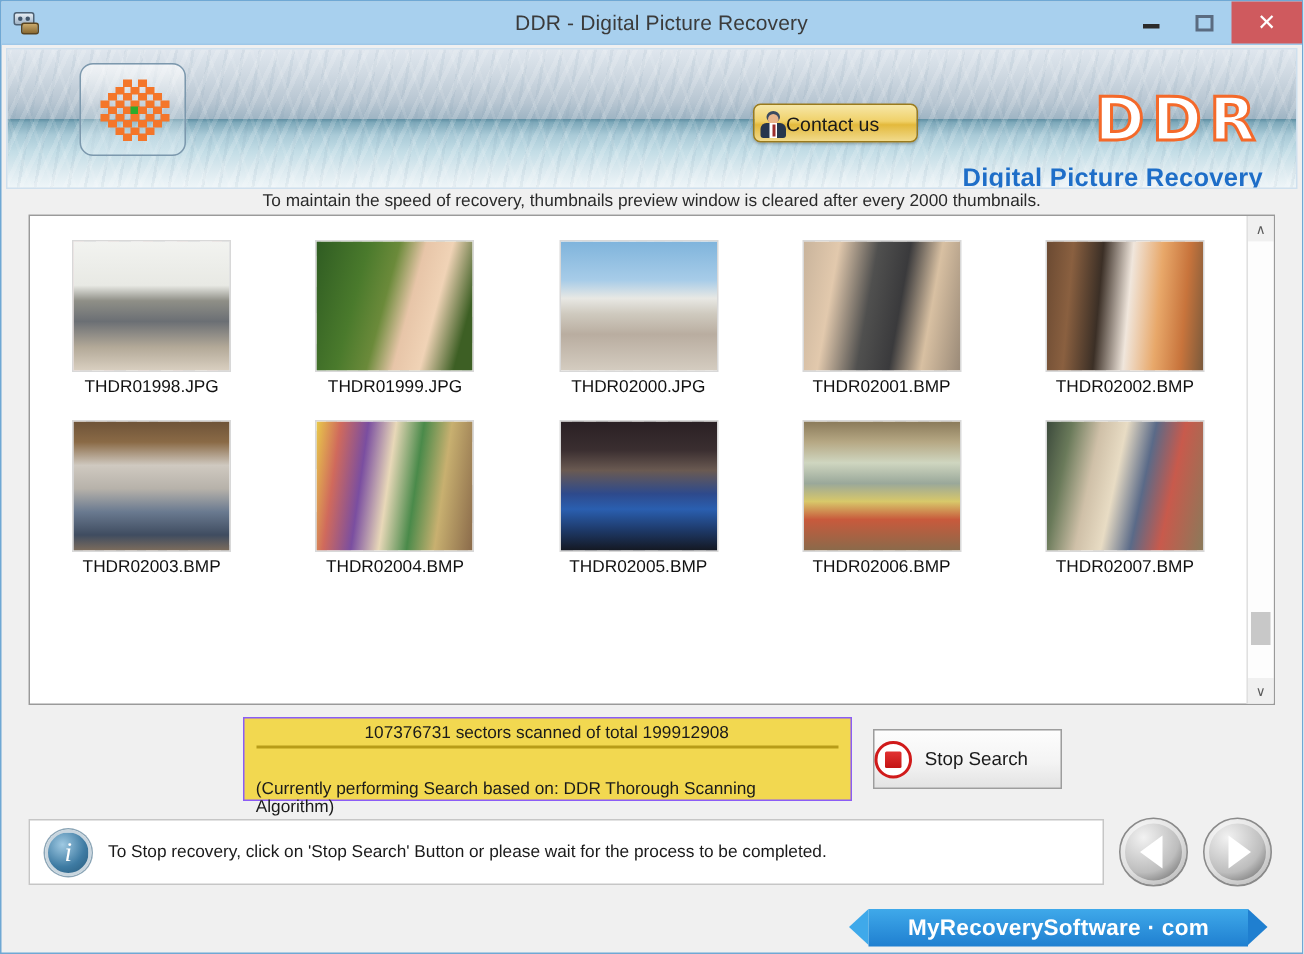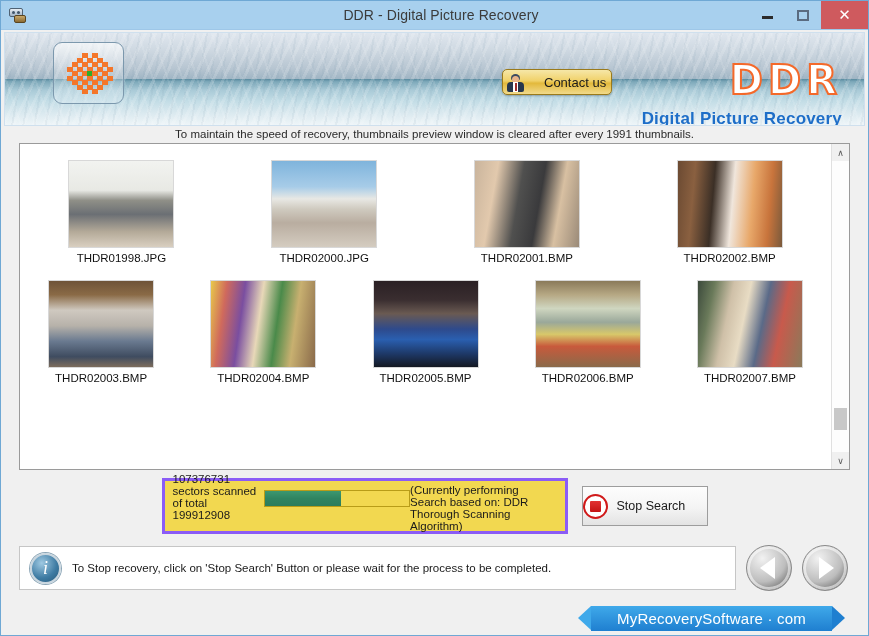--- a/index.html
+++ b/index.html
@@ -107,21 +107,21 @@
   .checker i {
     position: absolute; width: 6px; height: 5px; background: #f4762a; display: block;
   }
   .checker i.g { background: #2cab2c; }
 
   .contact-btn {
     position: absolute; left: 497px; top: 36px;
     width: 110px; height: 26px;
     background: linear-gradient(to bottom, #f6e7a8 0%, #f0d169 45%, #e3b93c 55%, #f1da8b 100%);
     border: 1px solid #9a7a1c; border-radius: 5px;
-    display: flex; align-items: center; gap: 20px; padding-left: 4px;
+    display: flex; align-items: center; gap: 0; padding-left: 4px;
     box-shadow: 0 1px 2px rgba(0,0,0,0.25);
   }
   .contact-btn .person {
     position: relative; width: 17px; height: 19px; flex: 0 0 17px;
   }
   .contact-btn .person .head {
     position: absolute; left: 4px; top: 1px; width: 9px; height: 8px;
     border-radius: 50%; background: #3a4a60;
   }
   .contact-btn .person .face {
@@ -218,23 +218,23 @@
   .progress-row {
     flex: 0 0 62px;
     display: flex; align-items: center; justify-content: center;
     gap: 14px;
     position: relative;
     margin-top: 5px;
   }
   .progress-box {
     width: 406px; height: 56px;
     background: #f2d850;
-    border: 3px solid #8b5cf6;
+    border: 1px solid #8b5cf6;
     padding: 4px 8px 22px 8px;
-    display: flex; flex-direction: row; align-items: center;
+    display: flex; flex-direction: column; align-items: center;
   }
   .progress-label { font-size: 11.5px; color: #1a1a1a; }
   .pbar {
     width: 100%; height: 17px; margin-top: 2px;
     background: #f2d850; border: 1px solid #b89c18;
     position: relative; overflow: hidden;
   }
   .pbar-fill {
     position: absolute; left: 0; top: 0; bottom: 0;
     background: linear-gradient(to bottom, #3c9770, #2f8461 50%, #2c7d5c);
@@ -309,21 +309,21 @@
   
   .brandbar {
     flex: 1 1 auto;
     position: relative;
   }
   .brandbar .ribbon {
     position: absolute; right: 36px; bottom: 4px;
     height: 25px; padding: 0 26px;
     background: linear-gradient(to bottom, #3fa9ea, #1f7fd0);
     display: flex; align-items: center;
-    color: #ffffff; font-size: 15px; font-weight: normal;
+    color: #ffffff; font-size: 15px; font-weight: bold;
     letter-spacing: .2px;
   }
   .brandbar .ribbon:before,
   .brandbar .ribbon:after {
     content: ''; position: absolute; top: 0;
     border-top: 12.5px solid transparent;
     border-bottom: 12.5px solid transparent;
   }
   .brandbar .ribbon:before { left: -13px; border-right: 13px solid #3fa9ea; }
   .brandbar .ribbon:after  { right: -13px; border-left: 13px solid #1f7fd0; }
@@ -402,30 +402,36 @@
           <span class="shirt"></span>
           <span class="tie"></span>
       </span>
       <span class="label">Contact us</span>
     </div>
 
     <div class="brand-ddr">DDR</div>
     <div class="brand-sub">Digital Picture Recovery</div>
   </div>
 
-  <div class="notice">To maintain the speed of recovery, thumbnails preview window is cleared after every 1991 thumbnails.</div>
+  <div class="notice">To maintain the speed of recovery, thumbnails preview window is cleared after every 2000 thumbnails.</div>
 
   <div class="panel-wrap">
     <div class="thumb-area" id="thumb-area">
         <div class="thumb-row" style="margin-top: 16px;">
           <div class="thumb-cell">
             <div class="thumb-img">
               <div class="ph" style="background: linear-gradient(rgb(242, 243, 240) 0%, rgb(232, 233, 228) 34%, rgb(143, 143, 135) 46%, rgb(107, 111, 116) 62%, rgb(179, 169, 152) 82%, rgb(217, 207, 192) 100%), repeating-linear-gradient(92deg, rgba(200, 90, 90, 0.3) 0px, rgba(200, 90, 90, 0.3) 7px, rgba(60, 70, 90, 0.32) 7px, rgba(60, 70, 90, 0.32) 15px, rgba(235, 225, 215, 0.3) 15px, rgba(235, 225, 215, 0.3) 23px);"></div>
             </div>
             <div class="thumb-name">THDR01998.JPG</div>
+          </div>
+          <div class="thumb-cell">
+            <div class="thumb-img">
+              <div class="ph" style="background: linear-gradient(105deg, rgb(47, 92, 34) 0%, rgb(74, 122, 44) 28%, rgb(107, 138, 58) 44%, rgb(231, 197, 168) 58%, rgb(240, 211, 182) 72%, rgb(61, 95, 36) 90%), repeating-linear-gradient(70deg, rgba(40, 80, 25, 0.4) 0px, rgba(40, 80, 25, 0.4) 6px, rgba(120, 150, 60, 0.25) 6px, rgba(120, 150, 60, 0.25) 13px);"></div>
+            </div>
+            <div class="thumb-name">THDR01999.JPG</div>
           </div>
           <div class="thumb-cell">
             <div class="thumb-img">
               <div class="ph" style="background: linear-gradient(rgb(127, 180, 220) 0%, rgb(167, 204, 232) 30%, rgb(232, 232, 228) 44%, rgb(207, 202, 191) 56%, rgb(185, 173, 160) 72%, rgb(212, 204, 192) 100%), repeating-linear-gradient(88deg, rgba(255, 255, 255, 0.22) 0px, rgba(255, 255, 255, 0.22) 5px, rgba(170, 160, 150, 0.18) 5px, rgba(170, 160, 150, 0.18) 12px);"></div>
             </div>
             <div class="thumb-name">THDR02000.JPG</div>
           </div>
           <div class="thumb-cell">
             <div class="thumb-img">
               <div class="ph" style="background: linear-gradient(100deg, rgb(201, 180, 156) 0%, rgb(226, 201, 173) 20%, rgb(80, 80, 79) 42%, rgb(58, 58, 60) 60%, rgb(216, 192, 162) 78%, rgb(154, 138, 120) 100%), repeating-linear-gradient(78deg, rgba(60, 60, 65, 0.35) 0px, rgba(60, 60, 65, 0.35) 8px, rgba(225, 200, 175, 0.28) 8px, rgba(225, 200, 175, 0.28) 17px);"></div>

